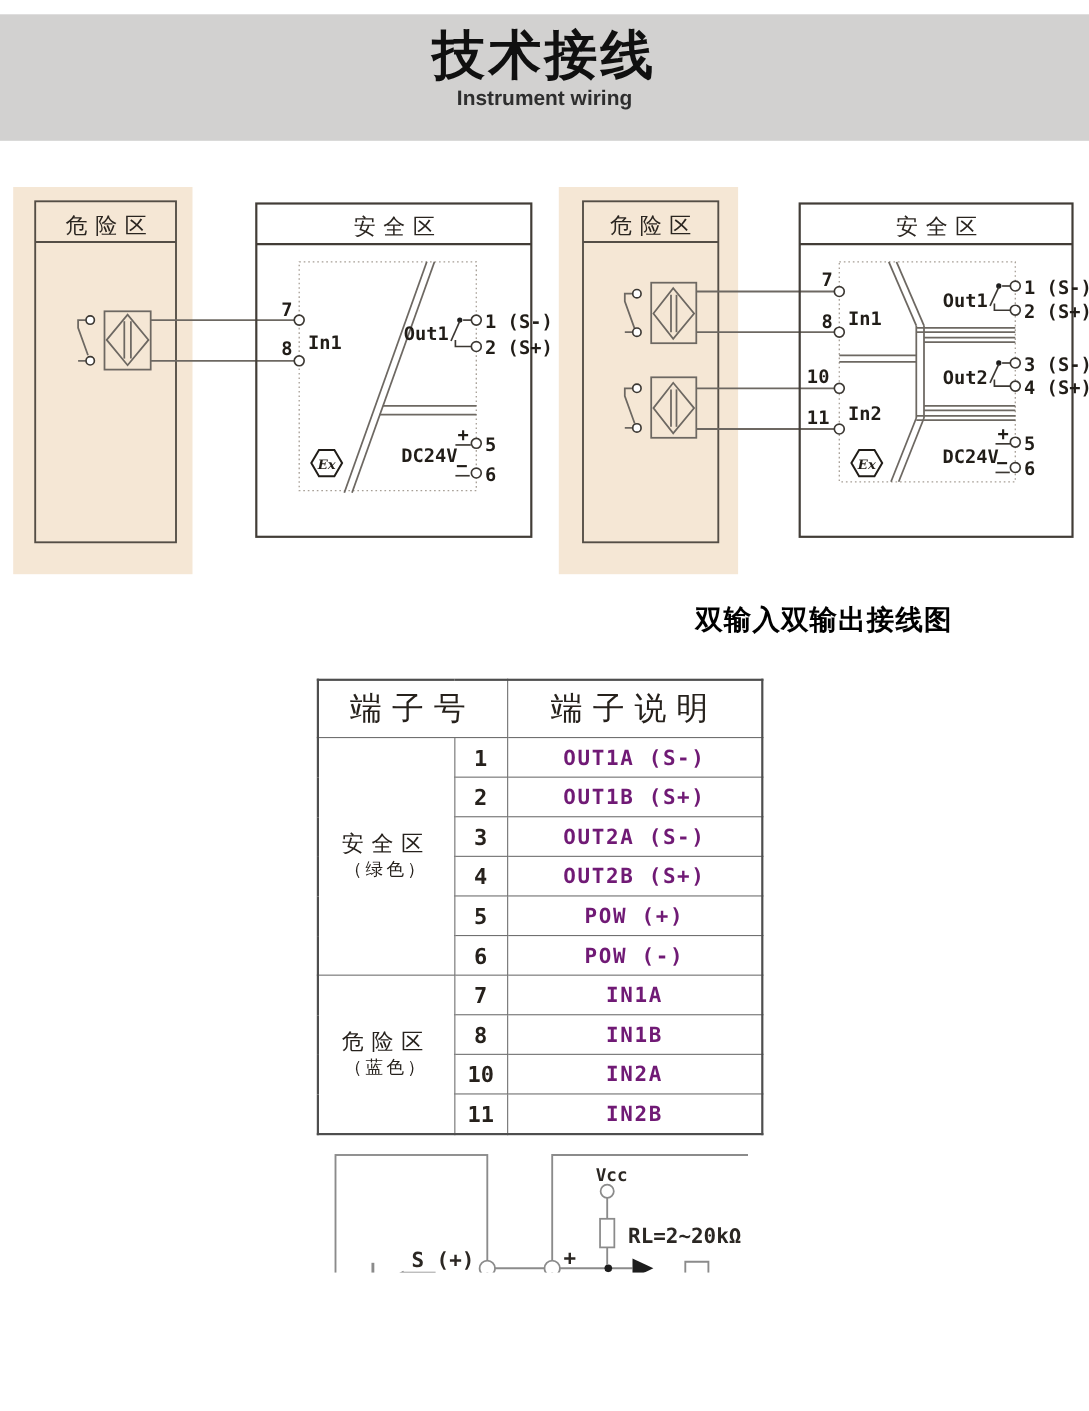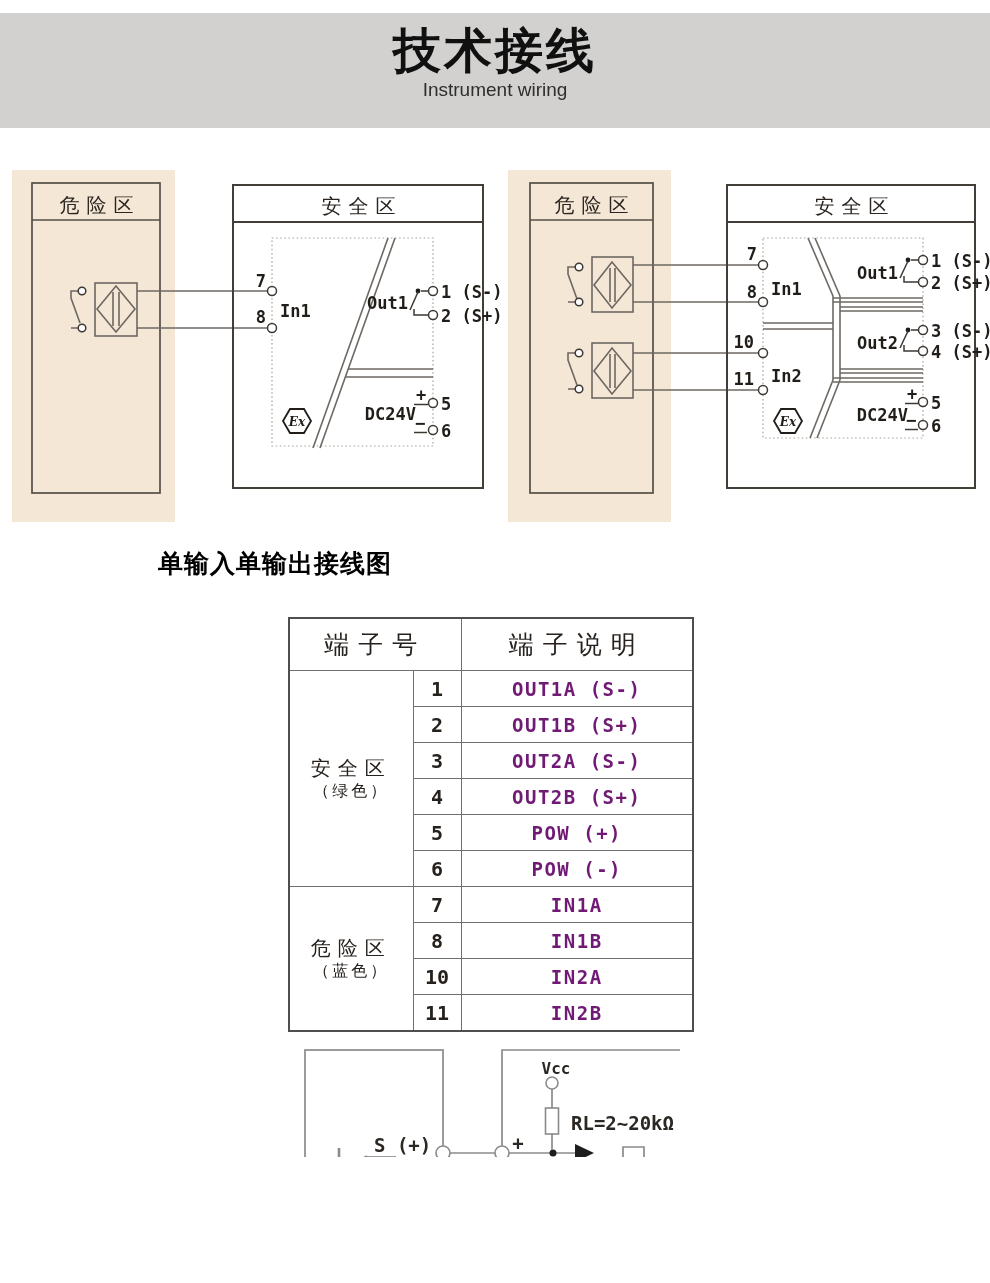--- a/index.html
+++ b/index.html
@@ -1,30 +1,30 @@
 <!DOCTYPE html>
 <html><head>
 <meta charset="utf-8">
 <style>
   html,body{margin:0;padding:0;background:#fff;}
   .page{position:relative;width:990px;height:1157px;background:#fff;overflow:hidden;
         font-family:"Liberation Sans",sans-serif;}
   
   .band{position:absolute;left:0;top:13px;width:990px;height:115px;background:#d2d1d0;text-align:center;}
   .band .title{padding-top:12px;font-size:48px;font-weight:bold;color:#101010;letter-spacing:3px;line-height:1.1;}
-  .band .sub{font-size:19px;color:#2e2e2e;margin-top:1px;}
+  .band .sub{font-size:19px;color:#2e2e2e;margin-top:1px;font-weight:bold;}
   
   .caption{position:absolute;top:547px;transform:translateX(-50%);white-space:nowrap;
            font-size:25px;font-weight:bold;color:#000;letter-spacing:1px;}
   .cap1{left:275px;} .cap2{left:749px;}
   
   table.term{position:absolute;left:288px;top:617px;border-collapse:collapse;table-layout:fixed;
              background:#fff;border:2px solid #4e4e4e;}
   table.term td,table.term th{border:1.6px solid #707070;padding:0;}
-  table.term th{height:51px;font-size:25px;font-weight:400;letter-spacing:9px;color:#26211c;text-align:center;}
+  table.term th{height:51px;font-size:29px;font-weight:400;letter-spacing:9px;color:#26211c;text-align:center;}
   td.num{height:35px;text-align:center;font:700 20px "DejaVu Sans Mono",monospace;color:#26211c;}
   td.desc{text-align:center;font:700 19px "DejaVu Sans Mono",monospace;letter-spacing:1.5px;color:#701a75;}
   td.zone{text-align:center;font-size:20px;font-weight:400;color:#26211c;letter-spacing:7px;line-height:1.25;}
   td.zone .l2{font-size:16px;letter-spacing:3px;}
   
   svg.art{position:absolute;left:0;top:0;}
   .w{stroke:#6d6862;stroke-width:1.6;fill:none;}
   .bx{stroke:#544e46;stroke-width:1.7;fill:none;}
   .sb{stroke:#423d37;stroke-width:2;fill:none;}
   .dt{stroke:#a79f96;stroke-width:1.2;fill:none;stroke-dasharray:1.5 2.6;}
@@ -274,21 +274,21 @@
       <line class="gc" x1="509" y1="1207" x2="575" y2="1207"></line>
       <circle class="blk" cx="553" cy="1207" r="3.5"></circle>
       <polygon class="blk" points="575,1198 575,1216 594,1207"></polygon>
       <g>
         <line class="gc" x1="553" y1="1210.5" x2="553" y2="1226"></line>
         <polygon class="gc2" points="546,1226 560,1226 553,1236" style="stroke-width:1.4"></polygon>
       </g>
     </g>
   </svg>
 
-  <div class="caption cap1">单输入单输出接线图</div>
+  <div class="caption cap2">双输入双输出接线图</div>
 
   <table class="term">
     <colgroup>
         <col style="width:124px">
         <col style="width:48px">
         <col style="width:232px">
       </colgroup>
     <tbody>
         <tr>
       <th colspan="2">端子号</th>

